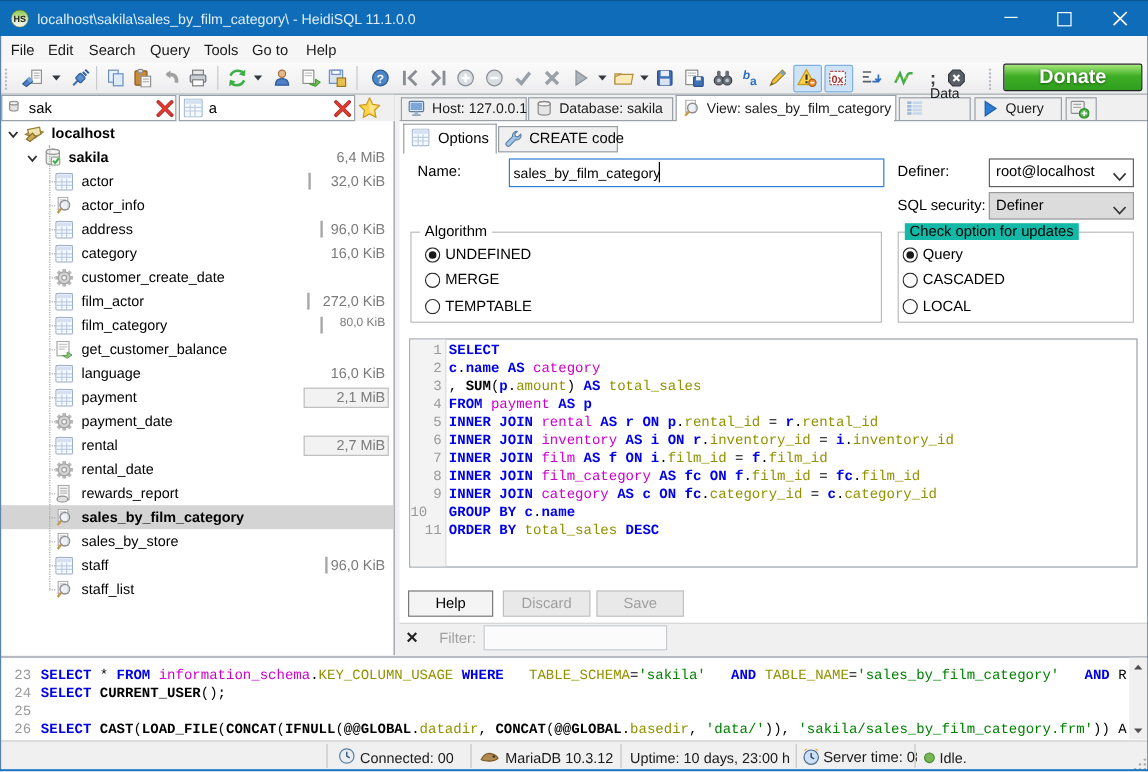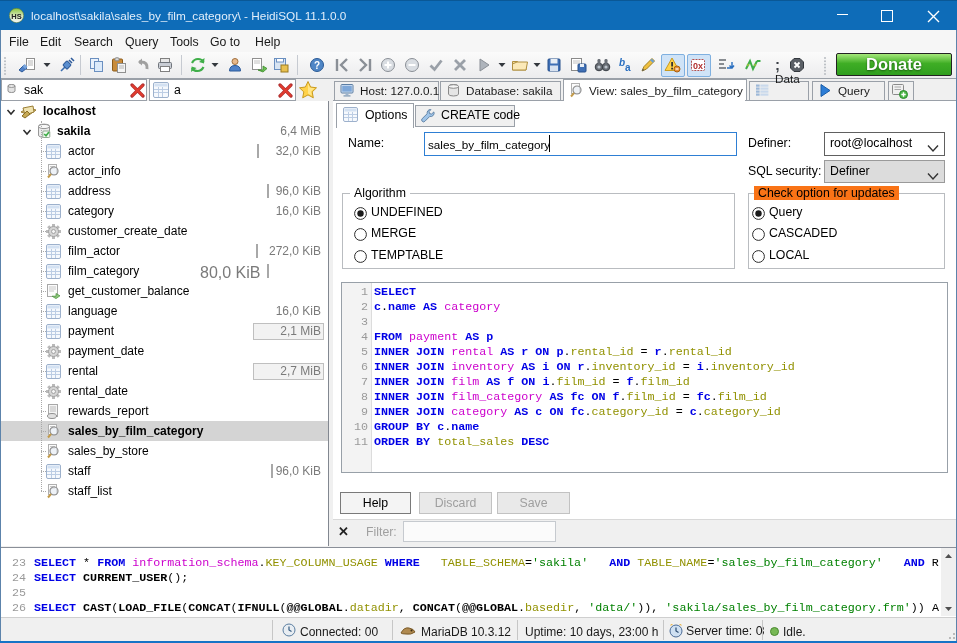--- a/index.html
+++ b/index.html
@@ -330,21 +330,21 @@
     <svg style="position:absolute;left:46px;top:264px" width="15" height="15" viewBox="0 0 15 15">
       <rect x="0.5" y="0.5" width="14" height="14" rx="1.5" fill="#f6f9fd" stroke="#9db1cc"></rect>
       <rect x="1.5" y="1.5" width="12" height="3" fill="#d3e1f2"></rect>
       <line x1="1" y1="7.5" x2="14" y2="7.5" stroke="#bccde4"></line>
       <line x1="1" y1="10.5" x2="14" y2="10.5" stroke="#bccde4"></line>
       <line x1="5.5" y1="5" x2="5.5" y2="14" stroke="#bccde4"></line>
       <line x1="9.5" y1="5" x2="9.5" y2="14" stroke="#bccde4"></line>
     </svg>
     <div style="position:absolute;left:68px;top:264px;font-size:12px;font-weight:normal;color:#000">film_category</div>
     <div style="position:absolute;left:267px;top:264px;width:2px;height:14px;background:#a8a8a8"></div>
-    <div style="position:absolute;left:200px;top:264px;width:121px;font-size:16px;color:#7a7a7a">80,0 KiB</div>
+    <div style="position:absolute;left:200px;top:264px;width:121px;text-align:right;font-size:10px;color:#7a7a7a">80,0 KiB</div>
     <div style="position:absolute;left:41px;top:291px;width:5px;height:1px;border-top:1px dotted #a8a8a8"></div>
     <svg style="position:absolute;left:46px;top:284px" width="15" height="15" viewBox="0 0 15 15">
       <rect x="1.5" y="0.5" width="10" height="12" fill="#fcfcfc" stroke="#a8a8a8"></rect>
       <line x1="3" y1="3" x2="10" y2="3" stroke="#c8c8c8"></line>
       <line x1="3" y1="5" x2="10" y2="5" stroke="#c8c8c8"></line>
       <line x1="3" y1="7" x2="8" y2="7" stroke="#c8c8c8"></line>
       <path d="M6 12.2 L10 12.2 L10 9.5 L14 11.8 L10 14.6 Z" fill="#8cc878" stroke="#55984a" stroke-width="0.8"></path>
     </svg>
     <div style="position:absolute;left:68px;top:284px;font-size:12px;font-weight:normal;color:#000">get_customer_balance</div>
     <div style="position:absolute;left:41px;top:311px;width:5px;height:1px;border-top:1px dotted #a8a8a8"></div>
@@ -542,54 +542,55 @@
     <div style="position:absolute;left:371px;top:205px;font-size:12.3px">UNDEFINED</div>
     <div style="position:absolute;left:354px;top:227px"><svg style="" width="13" height="13" viewBox="0 0 13 13">
         <circle cx="6.5" cy="6.5" r="5.9" fill="#fff" stroke="#2b2b2b"></circle>
       </svg></div>
     <div style="position:absolute;left:371px;top:226px;font-size:12.3px">MERGE</div>
     <div style="position:absolute;left:354px;top:249px"><svg style="" width="13" height="13" viewBox="0 0 13 13">
         <circle cx="6.5" cy="6.5" r="5.9" fill="#fff" stroke="#2b2b2b"></circle>
       </svg></div>
     <div style="position:absolute;left:371px;top:248px;font-size:12.3px">TEMPTABLE</div>
     <div style="position:absolute;left:748px;top:193px;width:197px;height:76px;border:1px solid #b9bcc0;box-sizing:border-box"></div>
-    <div style="position:absolute;left:754px;top:186px;background:#f97316;padding:0 4px;font-size:12.3px">Check option for updates</div>
+    <div style="position:absolute;left:754px;top:186px;background:#14b8a6;padding:0 4px;font-size:12.3px">Check option for updates</div>
     <div style="position:absolute;left:752px;top:206px"><svg style="" width="13" height="13" viewBox="0 0 13 13">
         <circle cx="6.5" cy="6.5" r="5.9" fill="#fff" stroke="#2b2b2b"></circle>
         <circle cx="6.5" cy="6.5" r="3.2" fill="#1a1a1a"></circle>
       </svg></div>
     <div style="position:absolute;left:769px;top:205px;font-size:12.3px">Query</div>
     <div style="position:absolute;left:752px;top:227px"><svg style="" width="13" height="13" viewBox="0 0 13 13">
         <circle cx="6.5" cy="6.5" r="5.9" fill="#fff" stroke="#2b2b2b"></circle>
       </svg></div>
     <div style="position:absolute;left:769px;top:226px;font-size:12.3px">CASCADED</div>
     <div style="position:absolute;left:752px;top:249px"><svg style="" width="13" height="13" viewBox="0 0 13 13">
         <circle cx="6.5" cy="6.5" r="5.9" fill="#fff" stroke="#2b2b2b"></circle>
       </svg></div>
     <div style="position:absolute;left:769px;top:248px;font-size:12.3px">LOCAL</div>
     <div style="position:absolute;left:341px;top:282px;width:607px;height:191px;background:#fff;border:1px solid #98a0a8;box-sizing:border-box"></div>
     <div style="position:absolute;left:342px;top:283px;width:30px;height:189px;background:#f3f3f3;border-right:1px solid #dcdcdc;box-sizing:border-box"></div>
     <div style="position:absolute;left:342px;top:285px;width:26px;text-align:right;font:11.7px 'Liberation Mono';color:#9a9a9a">1</div>
     <div style="position:absolute;left:374px;top:285px;font:11.7px 'Liberation Mono';color:#000;white-space:pre"><b style="color:#0000e6">SELECT</b></div>
     <div style="position:absolute;left:342px;top:300px;width:26px;text-align:right;font:11.7px 'Liberation Mono';color:#9a9a9a">2</div>
     <div style="position:absolute;left:374px;top:300px;font:11.7px 'Liberation Mono';color:#000;white-space:pre"><b style="color:#0000e6">c</b>.<b style="color:#0000e6">name</b> <b style="color:#0000e6">AS</b> <span style="color:#cc00cc">category</span></div>
     <div style="position:absolute;left:342px;top:315px;width:26px;text-align:right;font:11.7px 'Liberation Mono';color:#9a9a9a">3</div>
+    <div style="position:absolute;left:374px;top:315px;font:11.7px 'Liberation Mono';color:#000;white-space:pre">, <b>SUM</b>(<b style="color:#0000e6">p</b>.<span style="color:#919100">amount</span>) <b style="color:#0000e6">AS</b> <span style="color:#919100">total_sales</span></div>
     <div style="position:absolute;left:342px;top:330px;width:26px;text-align:right;font:11.7px 'Liberation Mono';color:#9a9a9a">4</div>
     <div style="position:absolute;left:374px;top:330px;font:11.7px 'Liberation Mono';color:#000;white-space:pre"><b style="color:#0000e6">FROM</b> <span style="color:#cc00cc">payment</span> <b style="color:#0000e6">AS</b> <b style="color:#0000e6">p</b></div>
     <div style="position:absolute;left:342px;top:345px;width:26px;text-align:right;font:11.7px 'Liberation Mono';color:#9a9a9a">5</div>
     <div style="position:absolute;left:374px;top:345px;font:11.7px 'Liberation Mono';color:#000;white-space:pre"><b style="color:#0000e6">INNER</b> <b style="color:#0000e6">JOIN</b> <span style="color:#cc00cc">rental</span> <b style="color:#0000e6">AS</b> <b style="color:#0000e6">r</b> <b style="color:#0000e6">ON</b> <b style="color:#0000e6">p</b>.<span style="color:#919100">rental_id</span> = <b style="color:#0000e6">r</b>.<span style="color:#919100">rental_id</span></div>
     <div style="position:absolute;left:342px;top:360px;width:26px;text-align:right;font:11.7px 'Liberation Mono';color:#9a9a9a">6</div>
     <div style="position:absolute;left:374px;top:360px;font:11.7px 'Liberation Mono';color:#000;white-space:pre"><b style="color:#0000e6">INNER</b> <b style="color:#0000e6">JOIN</b> <span style="color:#cc00cc">inventory</span> <b style="color:#0000e6">AS</b> <b style="color:#0000e6">i</b> <b style="color:#0000e6">ON</b> <b style="color:#0000e6">r</b>.<span style="color:#919100">inventory_id</span> = <b style="color:#0000e6">i</b>.<span style="color:#919100">inventory_id</span></div>
     <div style="position:absolute;left:342px;top:375px;width:26px;text-align:right;font:11.7px 'Liberation Mono';color:#9a9a9a">7</div>
     <div style="position:absolute;left:374px;top:375px;font:11.7px 'Liberation Mono';color:#000;white-space:pre"><b style="color:#0000e6">INNER</b> <b style="color:#0000e6">JOIN</b> <span style="color:#cc00cc">film</span> <b style="color:#0000e6">AS</b> <b style="color:#0000e6">f</b> <b style="color:#0000e6">ON</b> <b style="color:#0000e6">i</b>.<span style="color:#919100">film_id</span> = <b style="color:#0000e6">f</b>.<span style="color:#919100">film_id</span></div>
     <div style="position:absolute;left:342px;top:390px;width:26px;text-align:right;font:11.7px 'Liberation Mono';color:#9a9a9a">8</div>
     <div style="position:absolute;left:374px;top:390px;font:11.7px 'Liberation Mono';color:#000;white-space:pre"><b style="color:#0000e6">INNER</b> <b style="color:#0000e6">JOIN</b> <span style="color:#cc00cc">film_category</span> <b style="color:#0000e6">AS</b> <b style="color:#0000e6">fc</b> <b style="color:#0000e6">ON</b> <b style="color:#0000e6">f</b>.<span style="color:#919100">film_id</span> = <b style="color:#0000e6">fc</b>.<span style="color:#919100">film_id</span></div>
     <div style="position:absolute;left:342px;top:405px;width:26px;text-align:right;font:11.7px 'Liberation Mono';color:#9a9a9a">9</div>
     <div style="position:absolute;left:374px;top:405px;font:11.7px 'Liberation Mono';color:#000;white-space:pre"><b style="color:#0000e6">INNER</b> <b style="color:#0000e6">JOIN</b> <span style="color:#cc00cc">category</span> <b style="color:#0000e6">AS</b> <b style="color:#0000e6">c</b> <b style="color:#0000e6">ON</b> <b style="color:#0000e6">fc</b>.<span style="color:#919100">category_id</span> = <b style="color:#0000e6">c</b>.<span style="color:#919100">category_id</span></div>
-    <div style="position:absolute;left:342px;top:420px;width:26px;text-align:right;font:11.7px 'Liberation Mono';color:#9a9a9a">10</div>
+    <div style="position:absolute;left:342px;top:420px;width:26px;font:11.7px 'Liberation Mono';color:#9a9a9a">10</div>
     <div style="position:absolute;left:374px;top:420px;font:11.7px 'Liberation Mono';color:#000;white-space:pre"><b style="color:#0000e6">GROUP</b> <b style="color:#0000e6">BY</b> <b style="color:#0000e6">c</b>.<b style="color:#0000e6">name</b></div>
     <div style="position:absolute;left:342px;top:435px;width:26px;text-align:right;font:11.7px 'Liberation Mono';color:#9a9a9a">11</div>
     <div style="position:absolute;left:374px;top:435px;font:11.7px 'Liberation Mono';color:#000;white-space:pre"><b style="color:#0000e6">ORDER</b> <b style="color:#0000e6">BY</b> <span style="color:#919100">total_sales</span> <b style="color:#0000e6">DESC</b></div>
     <div style="position:absolute;left:340px;top:492px;width:71px;height:22px;background:#f4f4f4;border:1px solid #7a7a7a;box-sizing:border-box"></div>
     <div style="position:absolute;left:340px;top:496px;width:71px;text-align:center;font-size:12.3px;color:#000">Help</div>
     <div style="position:absolute;left:419px;top:492px;width:73px;height:22px;background:#e9e9e9;border:1px solid #c2c2c2;box-sizing:border-box"></div>
     <div style="position:absolute;left:419px;top:496px;width:73px;text-align:center;font-size:12.3px;color:#9f9f9f">Discard</div>
     <div style="position:absolute;left:497px;top:492px;width:73px;height:22px;background:#e9e9e9;border:1px solid #c2c2c2;box-sizing:border-box"></div>
     <div style="position:absolute;left:497px;top:496px;width:73px;text-align:center;font-size:12.3px;color:#9f9f9f">Save</div>
     <div style="position:absolute;left:333px;top:519px;width:624px;height:27px;background:#f0f0f0;border-top:1px solid #d8d8d8;box-sizing:border-box"></div>

